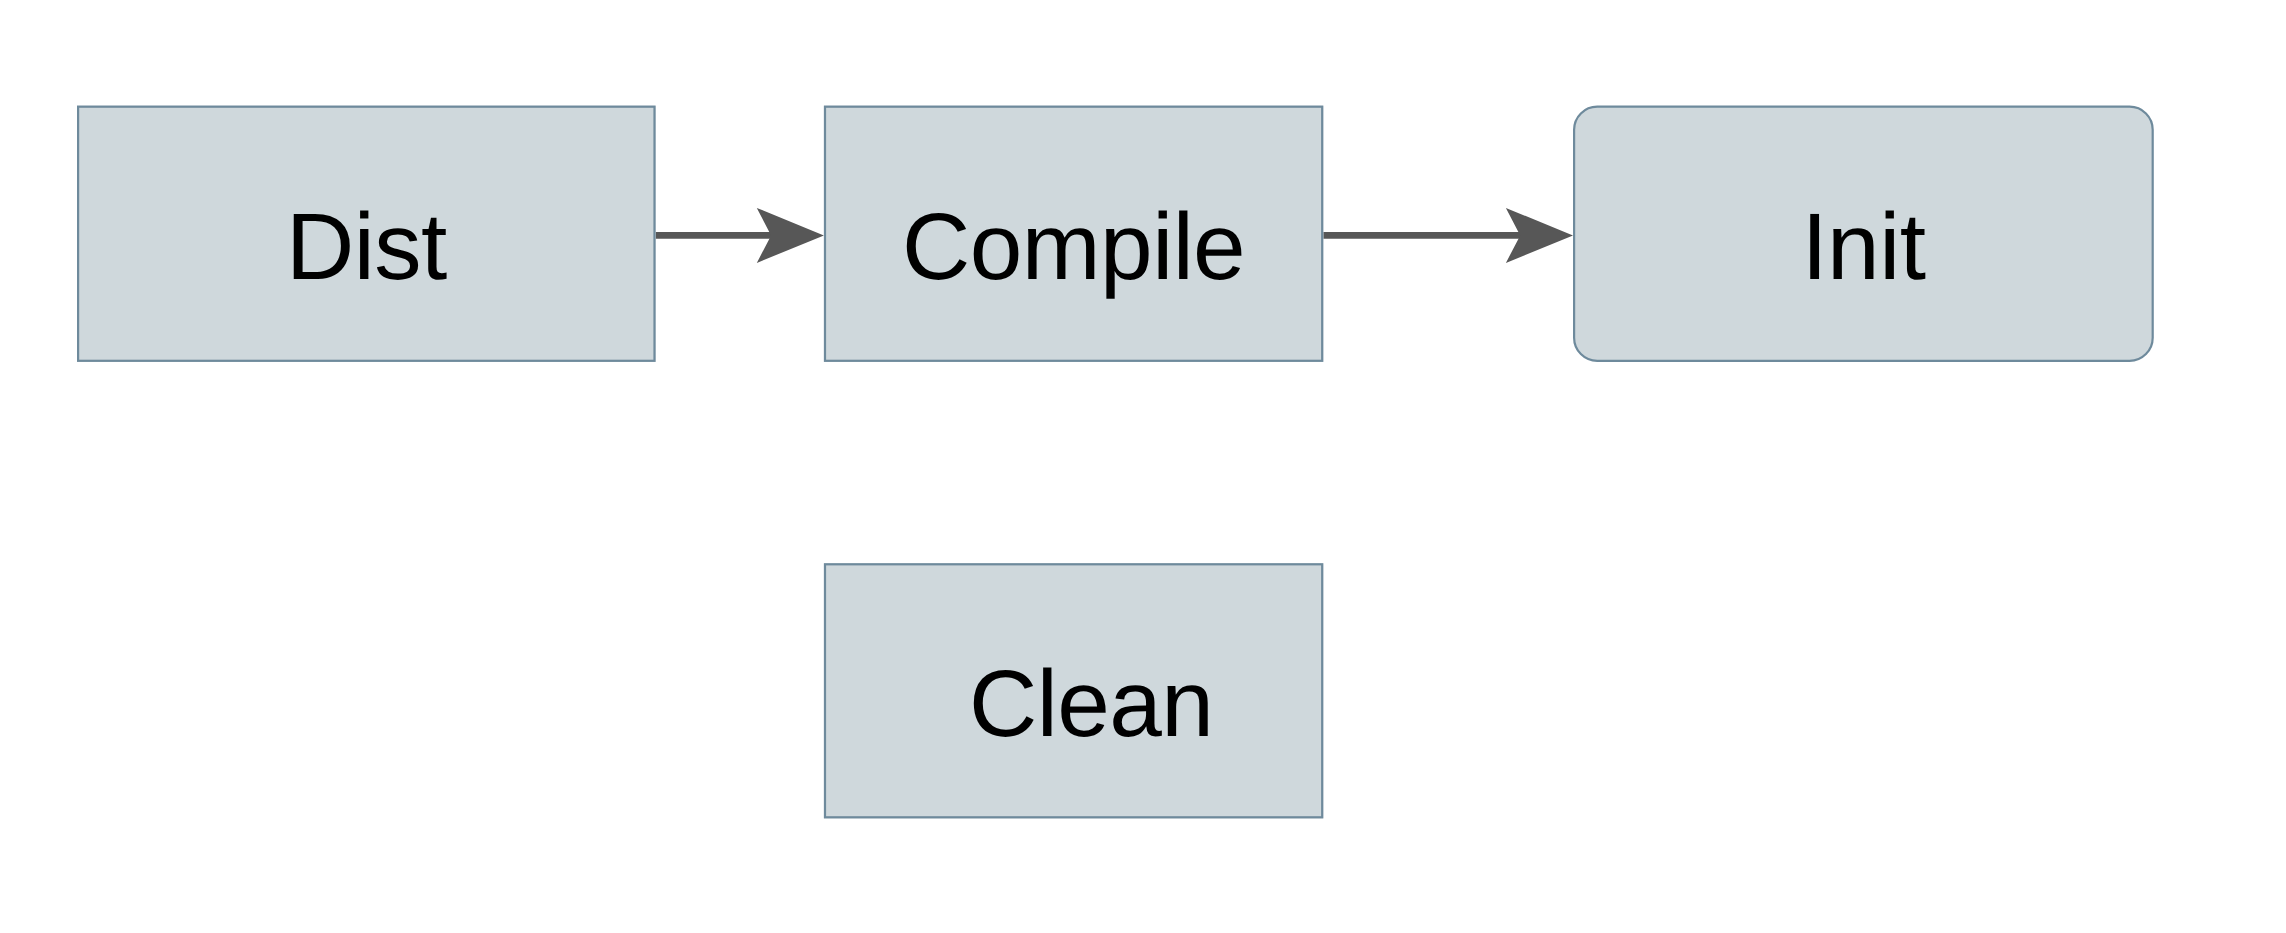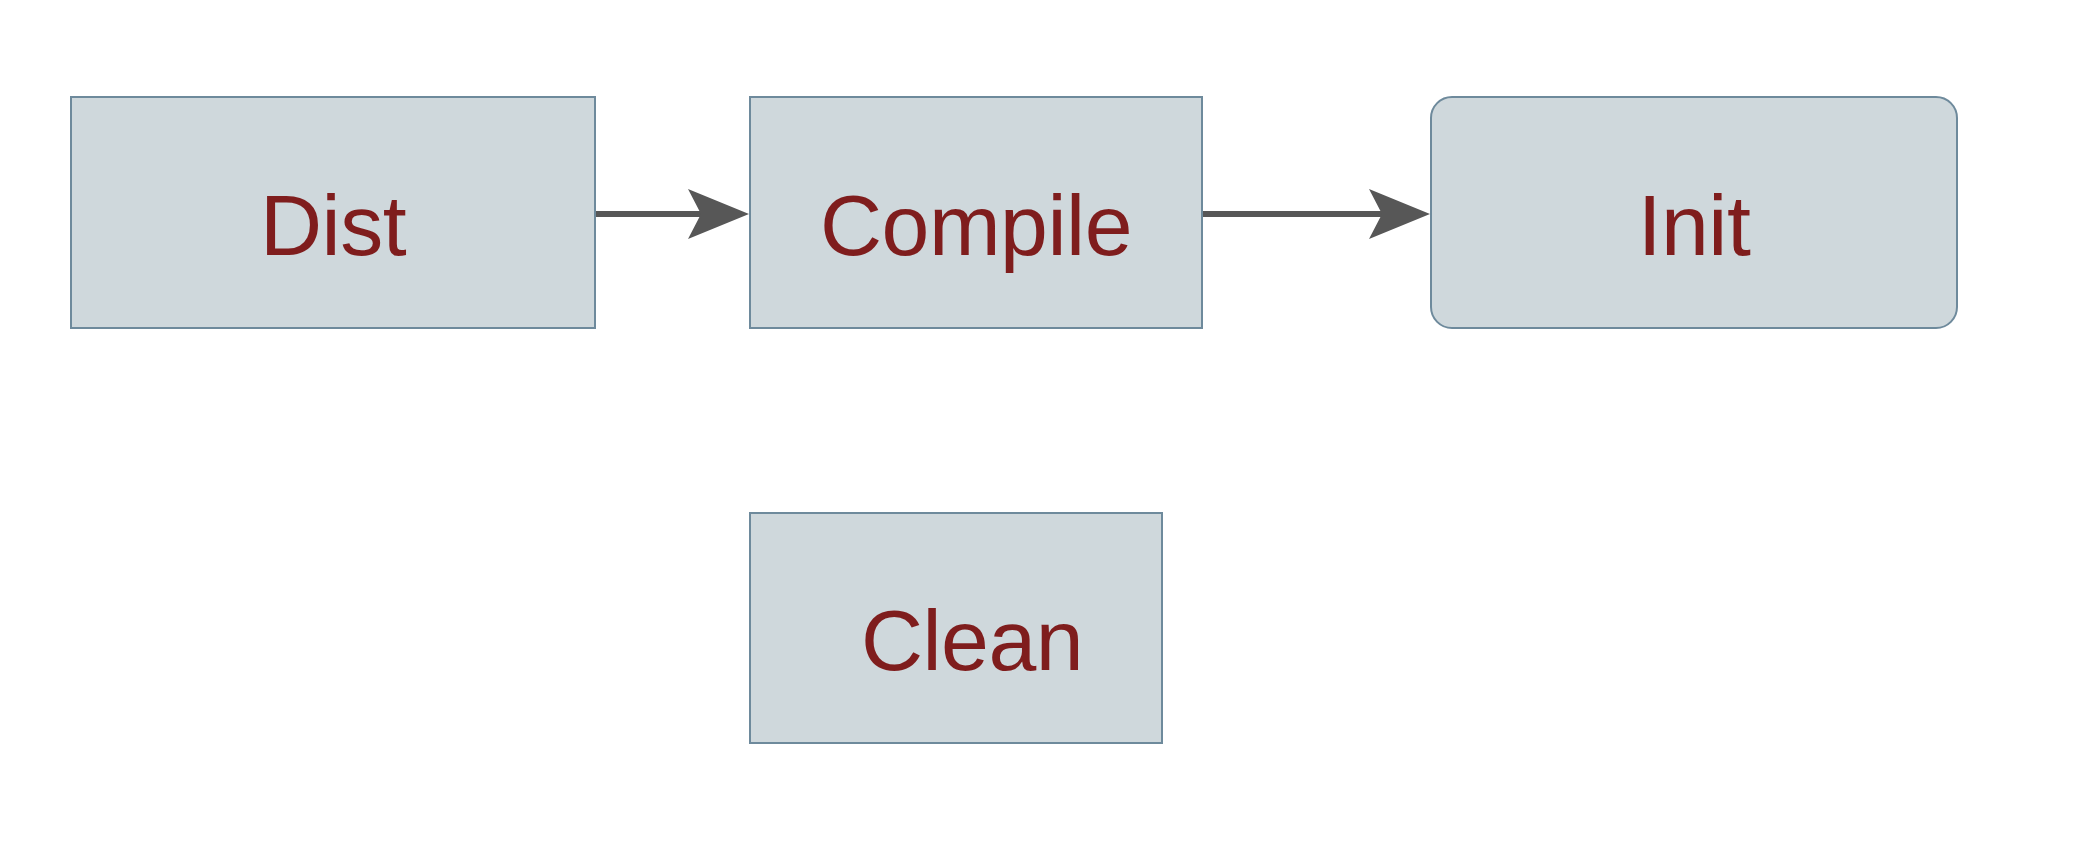--- a/index.html
+++ b/index.html
@@ -29,31 +29,31 @@
     display: flex;
     align-items: center;
     justify-content: center;
     user-select: none;
   }
   .node-label {
     font-family: "Liberation Sans", sans-serif;
     font-size: 86px;
     font-weight: 400;
     line-height: 1;
-    color: #7f1d1d;
+    color: #000000;
     letter-spacing: -0.5px;
     white-space: nowrap;
     text-align: center;
     margin-top: 24px;
   }
 
   #node-dist    { left: 70px;   top: 96px;  width: 526px; height: 233px; }
   #node-compile { left: 749px;  top: 96px;  width: 454px; height: 233px; align-items: center; }
   #node-init    { left: 1430px; top: 96px;  width: 528px; height: 233px; border-radius: 22px; }
-  #node-clean   { left: 749px;  top: 512px; width: 414px; height: 232px; padding-left: 32px; }
+  #node-clean   { left: 749px;  top: 512px; width: 454px; height: 232px; padding-left: 32px; }
 
   
   #edge-layer {
     position: absolute;
     left: 0;
     top: 0;
     width: 2078px;
     height: 848px;
     pointer-events: none;
     overflow: visible;

